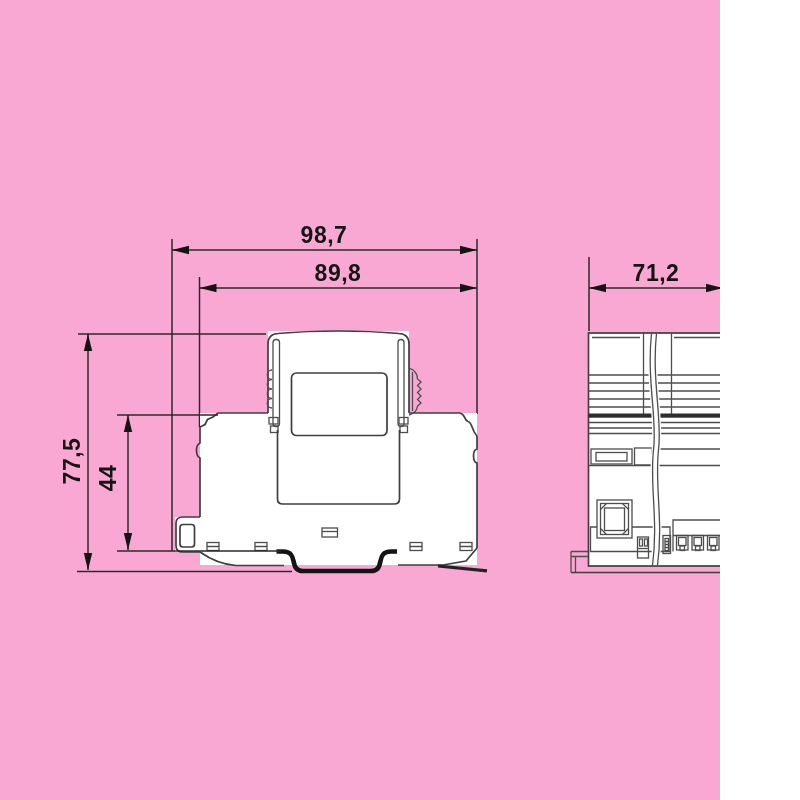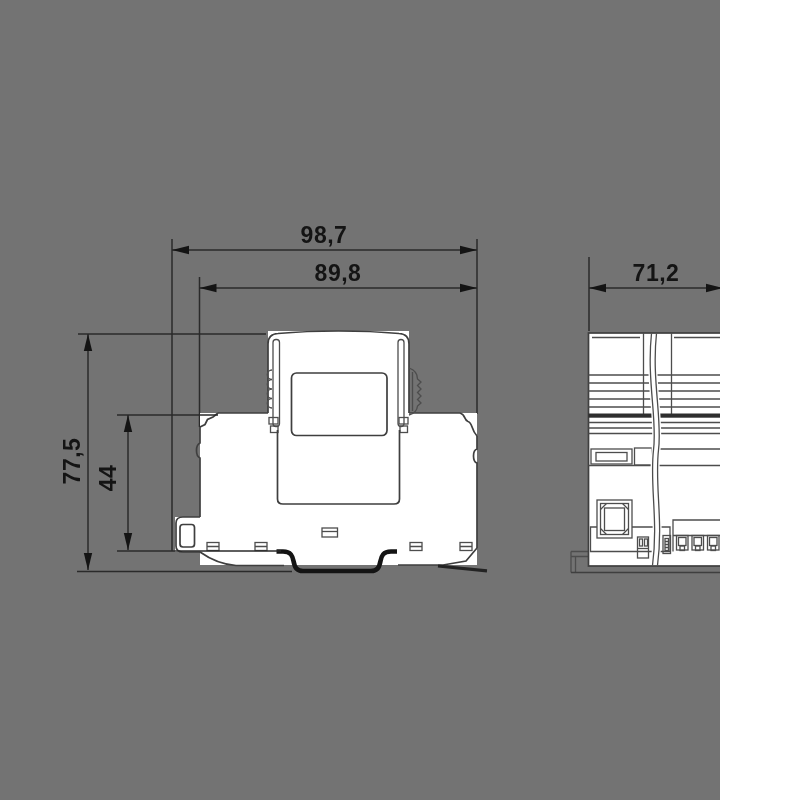--- a/index.html
+++ b/index.html
@@ -1,16 +1,16 @@
 <!DOCTYPE html>
 <html><head>
 <meta charset="utf-8">
 <style>
   html,body{margin:0;padding:0;background:#ffffff;}
-  .stage{position:relative;width:720px;height:800px;background:#737373;overflow:hidden;
+  .stage{position:relative;width:720px;height:800px;background:#f9a8d4;overflow:hidden;
          font-family:"Liberation Sans","DejaVu Sans",sans-serif;}
   svg{display:block;}
   .thin   {stroke:#4d4d4d;stroke-width:1.3;fill:none;}
   .outline{stroke:#3f3f3f;stroke-width:1.7;fill:none;}
   .outlineW{stroke:#3f3f3f;stroke-width:1.7;fill:#ffffff;}
   .dim    {stroke:#2a2a2a;stroke-width:1.5;fill:none;}
   .arrow  {fill:#141414;stroke:none;}
   .dimtext{font-weight:bold;font-size:23px;fill:#141414;letter-spacing:0.5px;}
   .whitefill{fill:#ffffff;stroke:none;}
   .channel{stroke:#141414;stroke-width:4.6;fill:none;stroke-linecap:butt;}

